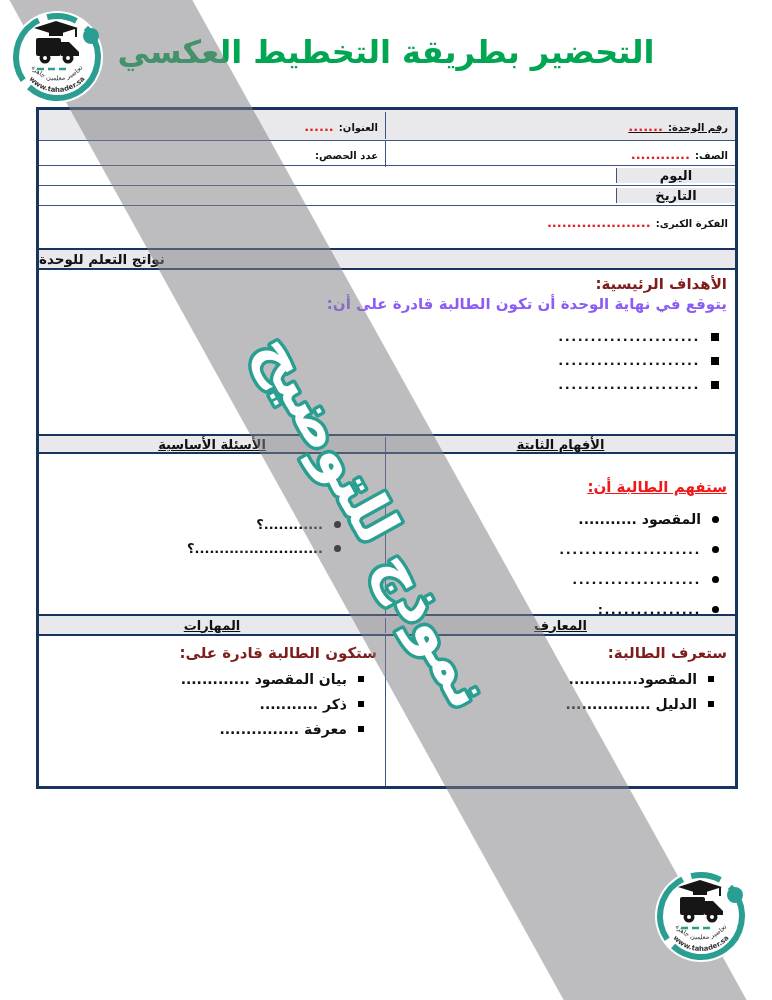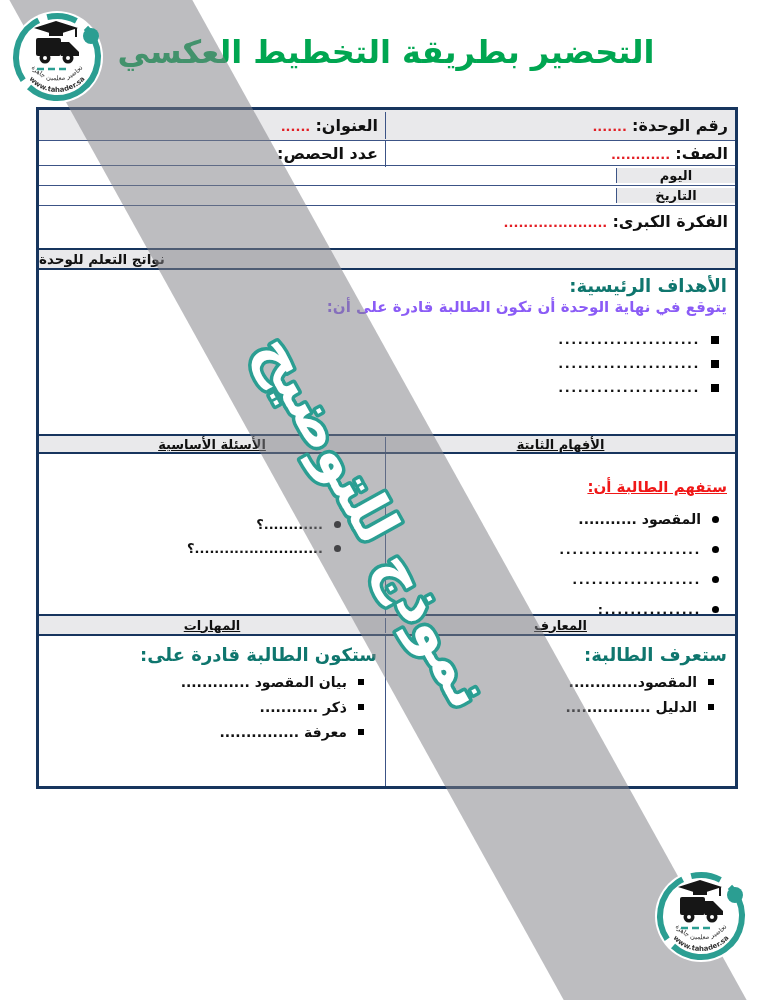--- a/index.html
+++ b/index.html
@@ -14,37 +14,37 @@
   .row{display:flex;box-sizing:border-box;border-top:1px solid #3c5486;}
   .row:first-child{border-top:none;}
   .row.hdr{background:#e9e9eb;border-top:2px solid #17355e;border-bottom:2px solid #17355e;
            font-weight:bold;font-size:13px;}
   .row.hdr + .row{border-top:none;}
   .gray{background:#e9e9eb;}
   .cell{box-sizing:border-box;}
   .split > .cell:first-child{width:350px;border-left:1px solid #3c5486;}
   .split > .cell:last-child{flex:1;}
   .pad{padding:4px 7px;}
-  .lbl{font-weight:bold;font-size:16px;}
+  .lbl{font-weight:bold;font-size:10px;}
   .rdots{color:#e31e24;font-weight:bold;letter-spacing:1.5px;font-size:13px;}
   .kdots{color:#111;font-weight:bold;letter-spacing:1.5px;font-size:13px;}
   .h30{height:30px;align-items:center;}
   .h25{height:25px;align-items:center;}
   .h20{height:20px;align-items:center;}
   .h43{height:43px;}
   .h22{height:22px;align-items:center;justify-content:center;}
   .h164{height:164px;}
   .h160{height:160px;gap:28px;}
   .h150{height:150px;}
   .daterow > .cell{flex:1;}
   .daterow > .cell:first-child{flex:none;width:119px;text-align:center;font-weight:bold;font-size:13px;}
   .daterow > .cell:not(:last-child){border-left:1px solid #3c5486;}
   .center-hdr{width:100%;text-align:left;font-weight:bold;font-size:13.5px;}
   .split-hdr > .cell{display:flex;align-items:center;justify-content:center;text-decoration:underline;}
-  .lead-red{color:#0f766e;font-weight:bold;font-size:18px;}
+  .lead-red{color:#7f1d1d;font-weight:bold;font-size:15px;}
   .lead-red-u{color:#f01818;font-weight:bold;font-size:15px;text-decoration:underline;}
   .lead-blue{color:#8b5cf6;font-weight:bold;font-size:15px;margin-top:2px;}
   .blist{padding:0 8px 0 0;margin:0;}
   .b-row{display:flex;align-items:center;gap:11px;margin:9px 0;font-size:14px;font-weight:bold;}
   .mk-sq{flex:none;width:8px;height:8px;background:#000;}
   .mk-sq-sm{flex:none;width:6px;height:6px;background:#000;}
   .mk-dot{flex:none;width:7px;height:7px;border-radius:50%;background:#000;}
   .objectives{padding:5px 8px;}
   .objectives .blist{margin-top:16px;}
   .und-cell{padding:24px 8px 0 4px;}
@@ -66,21 +66,21 @@
 </head>
 <body>
 
 <div class="page">
 
   <div class="title">التحضير بطريقة التخطيط العكسي</div>
 
   <div class="sheet">
 
     <div class="row h30 split gray">
-      <div class="cell pad" style="">
+      <div class="cell pad" style="text-decoration:underline;">
         <span class="lbl">رقم الوحدة:</span>
         <span class="rdots">.......</span>
       </div>
       <div class="cell pad" style="text-align:right;">
         <span class="lbl">العنوان:</span>
         <span class="rdots">......</span>
       </div>
     </div>
 
     <div class="row h25 split">

